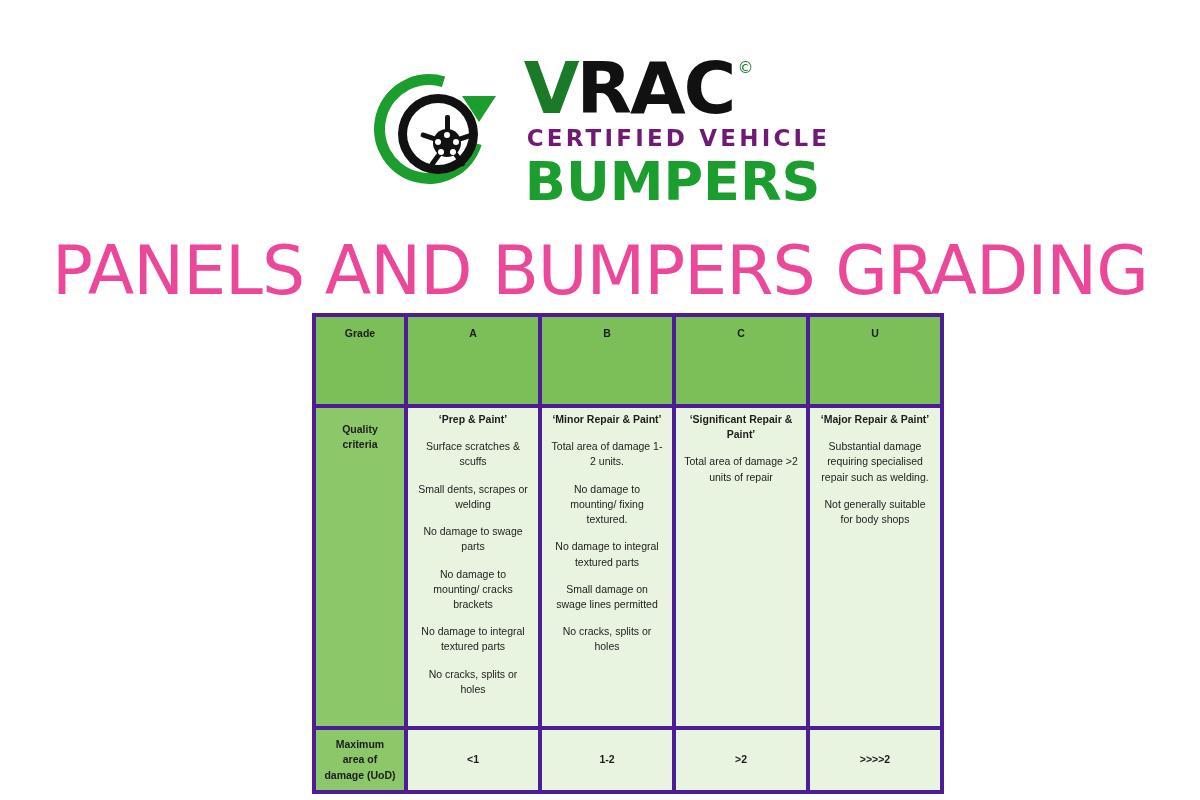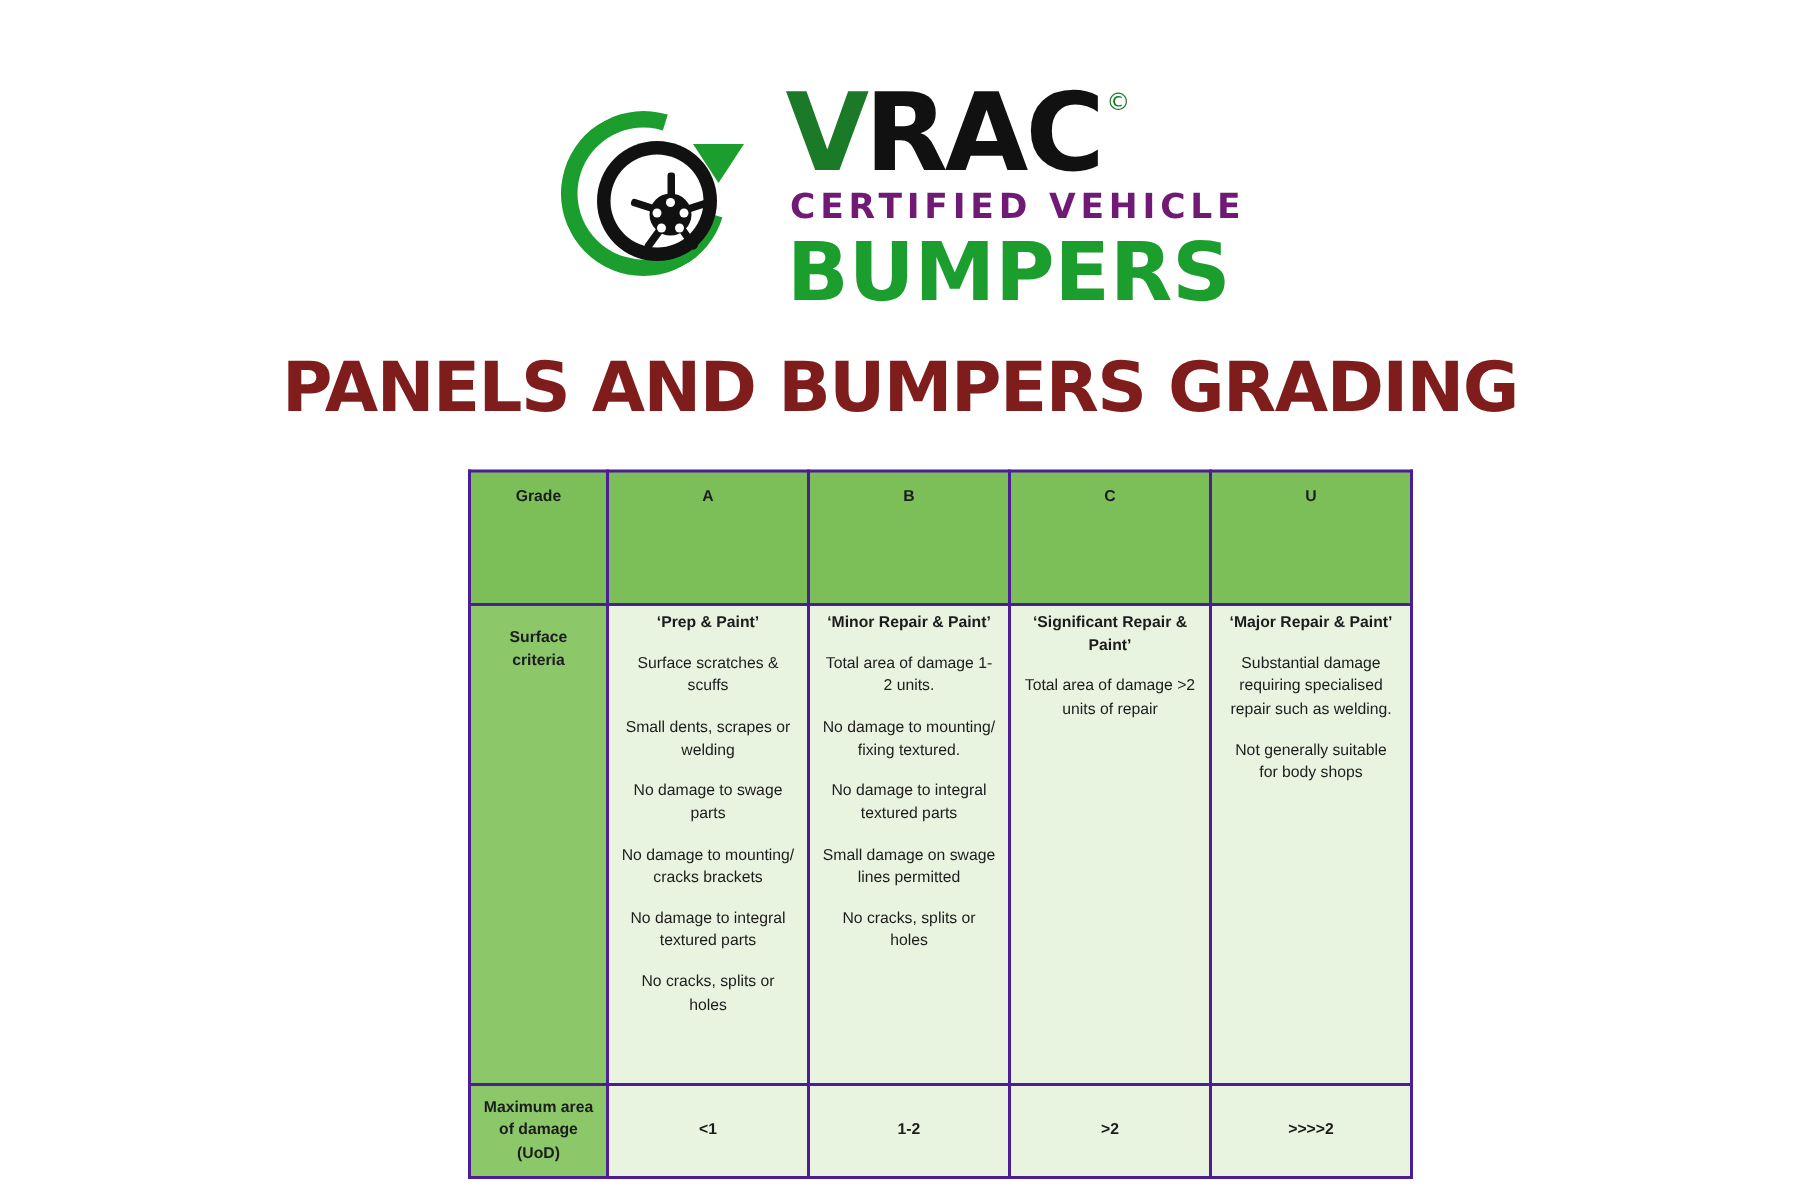--- a/index.html
+++ b/index.html
@@ -151,24 +151,24 @@
     width: 6px;
     height: 6px;
     border-radius: 50%;
     background: #ffffff;
   }
 
   
   .page-title {
     text-align: center;
     font-family: "DejaVu Sans", sans-serif;
-    font-weight: 700;
-    font-size: 46px;
+    font-weight: 400;
+    font-size: 68px;
     letter-spacing: -1px;
-    color: #7f1d1d;
+    color: #ec4899;
     margin-top: 22px;
   }
 
   
   .table-wrap {
     position: absolute;
     left: 312px;
     top: 313px;
     width: 630px;
   }
@@ -178,21 +178,21 @@
     table-layout: fixed;
     font-family: "Liberation Sans", sans-serif;
   }
   table.grading td {
     vertical-align: middle;
     text-align: center;
     padding: 6px 8px;
     font-size: 10.5px;
     line-height: 1.45;
     color: #1c1c1c;
-    border: 2px solid #4c1d95;
+    border: 4px solid #4c1d95;
   }
   .col-label { width: 92px; }
   .col-grade { width: 134px; }
 
   tr.header-row td {
     background: #7cbe58;
     font-weight: bold;
     font-size: 10.5px;
     height: 72px;
     vertical-align: top;
@@ -279,21 +279,21 @@
     <tbody>
       <tr class="header-row">
         <td class="label-cell">Grade</td>
         <td>A</td>
         <td>B</td>
         <td>C</td>
         <td>U</td>
       </tr>
 
       <tr class="criteria-row">
-        <td class="label-cell">Surface criteria</td>
+        <td class="label-cell">Quality criteria</td>
 
         <td class="data-cell">
           <p class="cell-line first">‘Prep &amp; Paint’</p>
           <p class="cell-line">Surface scratches &amp; scuffs</p>
           <p class="cell-line">Small dents, scrapes or welding</p>
           <p class="cell-line">No damage to swage parts</p>
           <p class="cell-line">No damage to mounting/ cracks brackets</p>
           <p class="cell-line">No damage to integral textured parts</p>
           <p class="cell-line">No cracks, splits or holes</p>
         </td>

